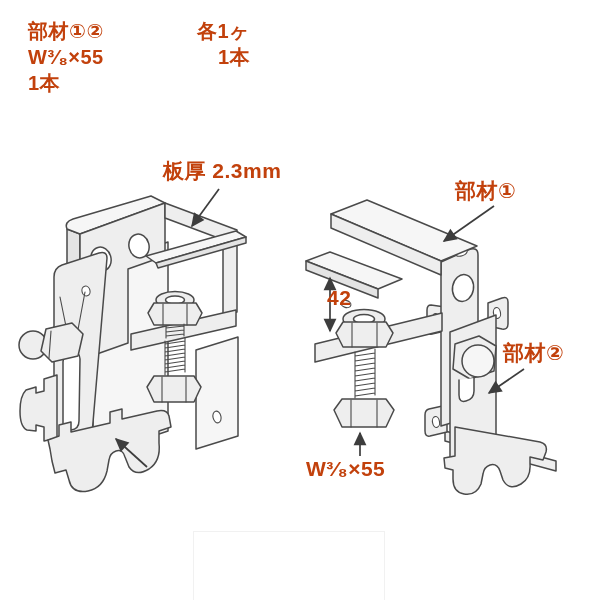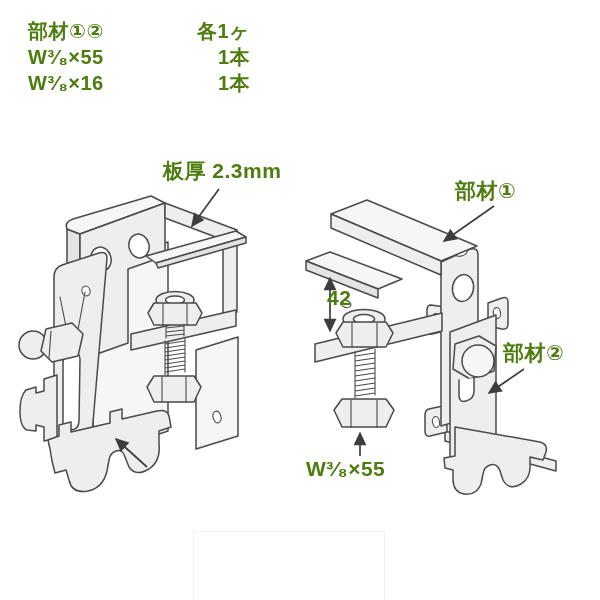--- a/index.html
+++ b/index.html
@@ -1,19 +1,19 @@
 <!DOCTYPE html>
 <html><head>
 <meta charset="utf-8">
 <style>
   html,body{margin:0;padding:0;background:#ffffff;}
   .canvas{
     position:relative;width:600px;height:600px;background:#ffffff;
     font-family:"Liberation Sans","DejaVu Sans",sans-serif;
-    color:#4d7c0f;overflow:hidden;
+    color:#c2410c;overflow:hidden;
   }
   .art{position:absolute;left:0;top:0;}
   
   .s{stroke:#4a4a4a;stroke-width:1.5;stroke-linejoin:round;stroke-linecap:round;fill:none;}
   .thin{stroke-width:1.1;}
   .f0{fill:#ffffff;}
   .f1{fill:#eeeeee;}
   .f2{fill:#f6f6f6;}
   .f3{fill:#e4e4e4;}
   .arrow{stroke:#3d3d3d;stroke-width:1.7;fill:none;}
@@ -140,21 +140,20 @@
   <div class="parts-list">
     <div class="parts-row">
       <span>部材①②</span>
       <span>各1ヶ</span>
     </div>
     <div class="parts-row">
       <span>W³⁄₈×55</span>
       <span>1本</span>
     </div>
     <div class="parts-row">
-      <span>W³⁄₈×16</span>
       <span>1本</span>
     </div>
   </div>
 
   <div class="callout" style="left:163px;top:157px;">板厚 2.3mm</div>
   <div class="callout" style="left:455px;top:177px;">部材①</div>
   <div class="callout" style="left:503px;top:339px;">部材②</div>
   <div class="callout" style="left:291px;top:286px;margin-left:36px;">42</div>
   <div class="callout" style="left:306px;top:457px;">W³⁄₈×55</div>
 

